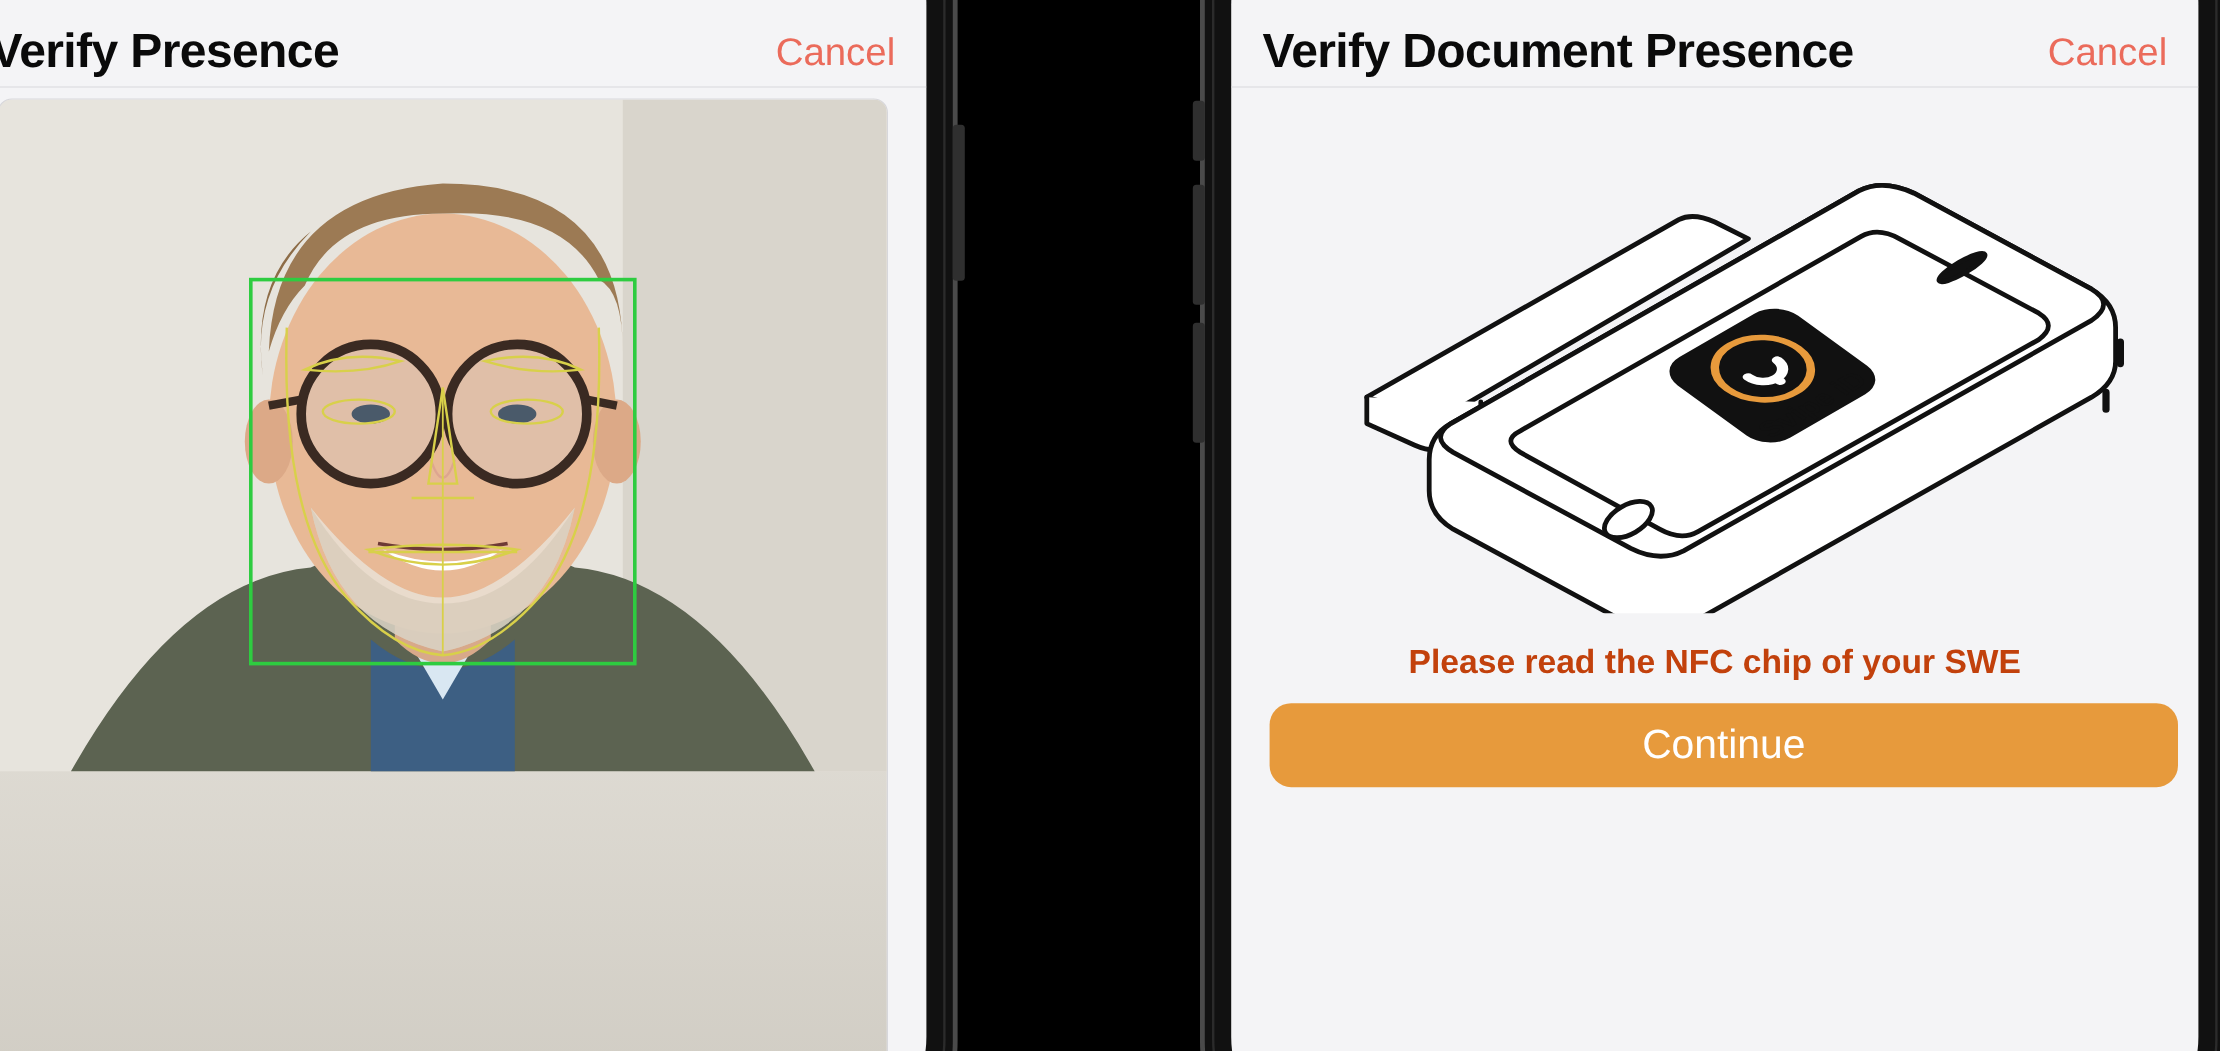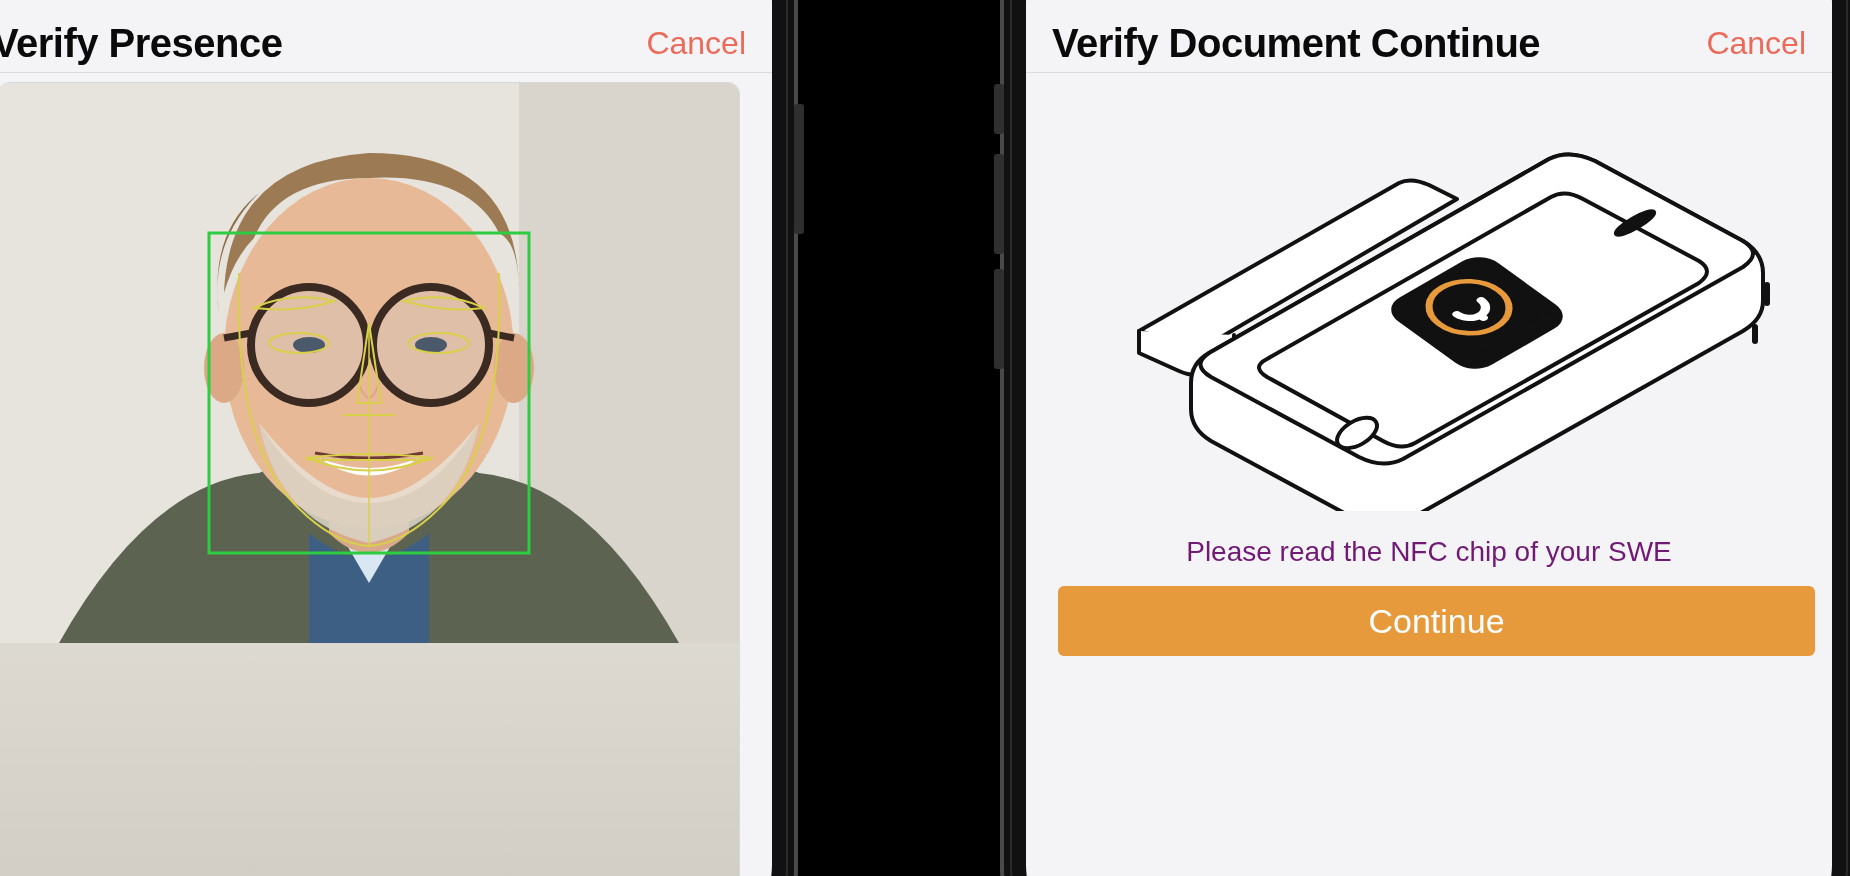--- a/index.html
+++ b/index.html
@@ -15,22 +15,22 @@
   .headerbar{position:absolute;left:26px;right:26px;top:115px;display:flex;align-items:center;justify-content:space-between;}
   .title{font-weight:700;font-size:40px;letter-spacing:-0.5px;}
   .cancel{color:#eb6b5b;font-size:32px;font-weight:400;}
   .divider{position:absolute;left:0;right:0;top:166px;height:1px;background:#dcdcdf;}
   
   .camera-card{position:absolute;left:32px;right:32px;top:176px;bottom:18px;border:1px solid #d7d7db;border-radius:12px;overflow:hidden;background:linear-gradient(180deg,#e9e6df 0%,#e7e4dd 40%,#cfcbc2 100%);}
   .wall{position:absolute;inset:0;}
   .face-overlay{position:absolute;inset:0;}
   
   .illus-wrap{position:absolute;left:32px;right:32px;top:180px;height:430px;display:flex;align-items:center;justify-content:center;}
-  .instr{position:absolute;left:0;right:0;top:630px;text-align:center;font-size:28px;color:#701a75;}
-  .continue-btn{position:absolute;left:32px;right:17px;top:680px;height:70px;background:#e79a3c;border-radius:6px;display:flex;align-items:center;justify-content:center;color:#fff;font-size:34px;cursor:pointer;}
+  .instr{position:absolute;left:0;right:0;top:630px;text-align:center;font-size:28px;color:#c2410c;font-weight:bold;}
+  .continue-btn{position:absolute;left:32px;right:17px;top:680px;height:70px;background:#e79a3c;border-radius:18px;display:flex;align-items:center;justify-content:center;color:#fff;font-size:34px;cursor:pointer;}
 </style>
 </head>
 <body>
 
 <div class="stage">
 
   <div class="phone phone-left">
     <div class="side-btn sbR" style="top:220px;height:130px;"></div>
 
     <div class="screen">
@@ -103,21 +103,21 @@
     </div>
   </div>
 
   <div class="phone phone-right">
 
     <div class="side-btn sbL" style="top:200px;height:50px;"></div>
     <div class="side-btn sbL" style="top:270px;height:100px;"></div>
     <div class="side-btn sbL" style="top:385px;height:100px;"></div>
     <div class="screen">
       <div class="headerbar">
-        <div class="title">Verify Document Continue</div>
+        <div class="title">Verify Document Presence</div>
         <div class="cancel">Cancel</div>
       </div>
       <div class="divider"></div>
 
       <div class="illus-wrap">
         <svg viewBox="0 0 700 420" width="700" height="420">
           <g stroke="#111" stroke-width="4" fill="#fff" stroke-linejoin="round" stroke-linecap="round">
 
             <path d="M60 240 L320 92 Q332 86 350 94 L378 108 L132 252 Q118 260 100 252 Z"></path>
             <path d="M60 240 L60 262 L100 280 Q118 288 132 280 L155 266 L155 244" fill="#fff"></path>

